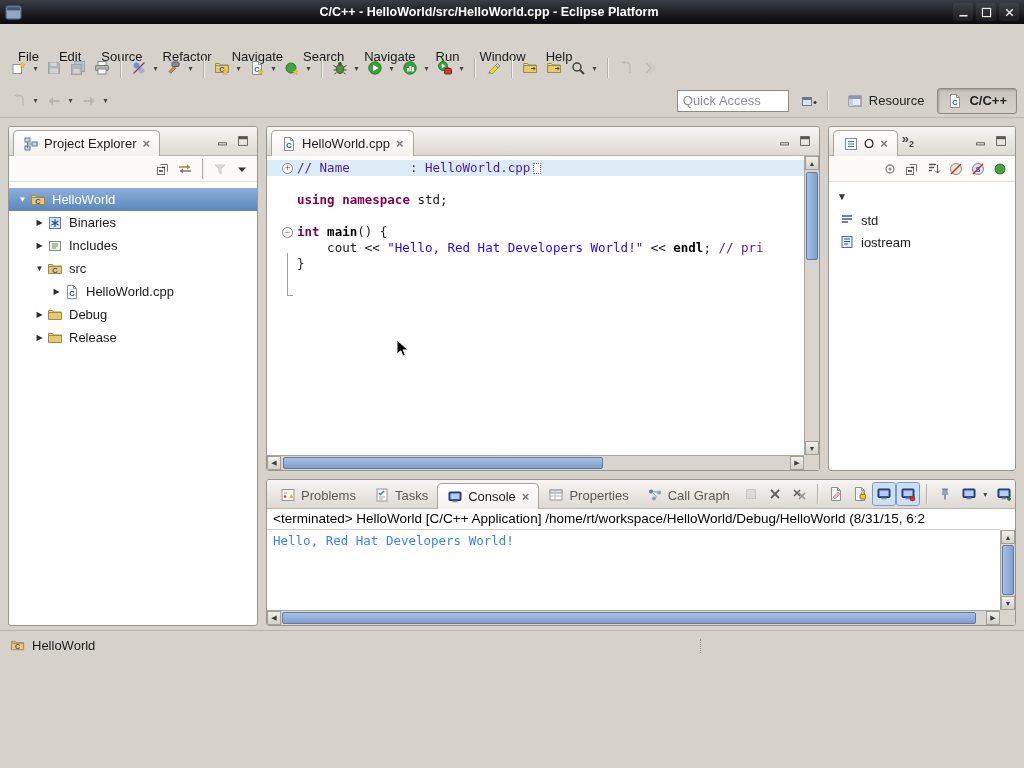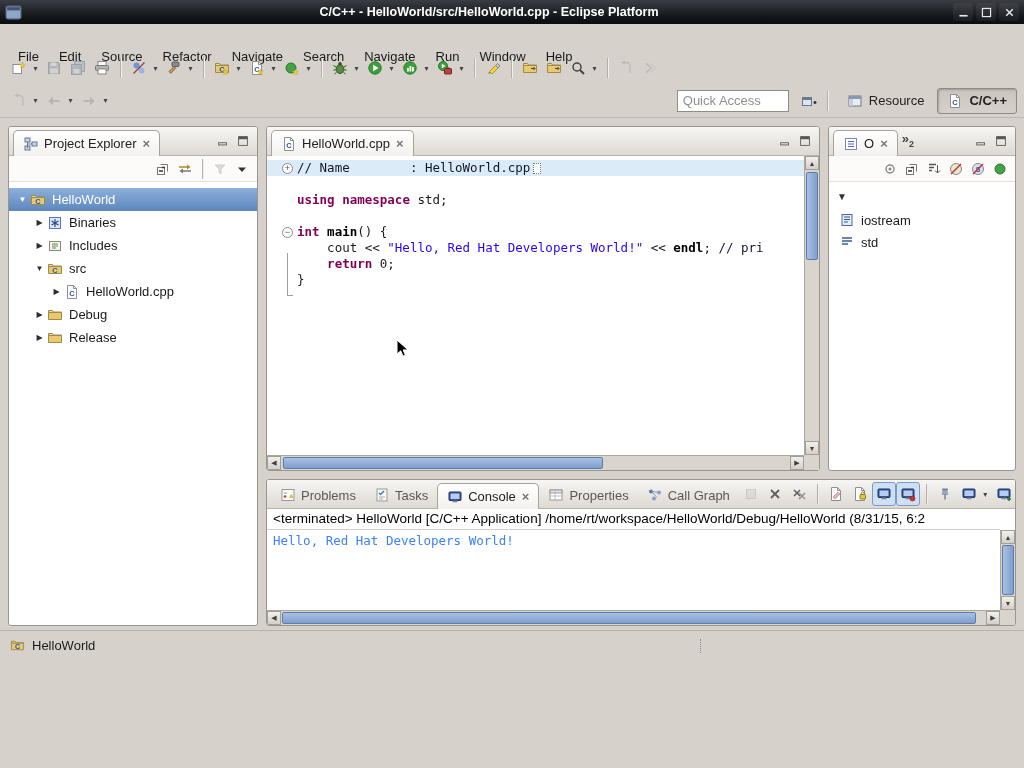--- a/index.html
+++ b/index.html
@@ -68,21 +68,21 @@
 
   
   .ebody { flex:1; position:relative; min-height:0; background:#fff; }
   .codearea { position:absolute; left:0; top:0; right:15px; bottom:15px; overflow:hidden; padding-top:4px; }
   .cline { height:16px; display:flex; align-items:center; white-space:pre; font-family:"DejaVu Sans Mono","Liberation Mono",monospace; font-size:12.5px; line-height:16px; }
   .cline.hl { background:#dcebf8; }
   .gut { width:30px; flex:none; display:flex; justify-content:flex-end; padding-right:4px; }
   .foldm { width:11px; height:11px; border:1px solid #8a8a8a; border-radius:50%; background:#fff; color:#555; font-size:9px; line-height:9px; text-align:center; font-family:"Liberation Sans",sans-serif; }
   .tok-kw { color:#7f0055; font-weight:bold; }
   .tok-str { color:#2a00ff; }
-  .tok-comment { color:#0f172a; }
+  .tok-comment { color:#4c1d95; }
   .tok-inc { color:#3f7f5f; }
   .tok-fn { color:#000; font-weight:bold; }
   .foldbox { display:inline-block; width:8px; height:11px; border:1px dotted #777; background:#fff; margin-left:3px; vertical-align:middle; }
   .fold-line { position:absolute; left:20px; top:97px; height:43px; border-left:1px solid #9aa0a8; }
   .fold-line::after { content:""; position:absolute; left:0; bottom:0; width:5px; border-bottom:1px solid #9aa0a8; }
 
   
   .sb-btn { width:14px; height:14px; flex:none; display:flex; align-items:center; justify-content:center; font-size:7px; color:#3f3f3f;
             background:linear-gradient(#f2f0ec,#d4d0c8); border:1px solid #a39f97; }
   .thumb { background:linear-gradient(90deg,#a8c0e2,#7f9fd0); border:1px solid #5f7ca8; border-radius:2px; }
@@ -582,21 +582,20 @@
           </div>
           <div class="ebody">
             <div class="codearea" id="code-lines">
               <div class="fold-line"></div>
             <div class="cline hl"><span class="gut"><span class="foldm">+</span></span><span><span class="tok-comment">// Name        : HelloWorld.cpp</span></span><span class="foldbox"></span></div>
                 <div class="cline"><span class="gut"></span><span></span></div>
                 <div class="cline"><span class="gut"></span><span><span class="tok-kw">using</span><span> </span><span class="tok-kw">namespace</span><span> std;</span></span></div>
                 <div class="cline"><span class="gut"></span><span></span></div>
                 <div class="cline"><span class="gut"><span class="foldm">−</span></span><span><span class="tok-kw">int</span><span> </span><span class="tok-fn">main</span><span>() {</span></span></div>
                 <div class="cline"><span class="gut"></span><span><span>    cout &lt;&lt; </span><span class="tok-str">"Hello, Red Hat Developers World!"</span><span> &lt;&lt; </span><span class="tok-fn">endl</span><span>; </span><span class="tok-comment">// pri</span></span></div>
-                <div class="cline"><span class="gut"></span><span><span>    </span><span class="tok-kw">return</span><span> 0;</span></span></div>
                 <div class="cline"><span class="gut"></span><span><span>}</span></span></div>
               </div>
             <div class="vsb">
               <span class="sb-btn">▲</span>
               <span class="track">
                   <span class="thumb" style="position:absolute;left:1px;right:1px;top:2px;height:88px;"></span>
                 </span>
               <span class="sb-btn">▼</span>
             </div>
             <div class="hsb">
@@ -686,33 +685,33 @@
                     <circle cx="8" cy="8" r="5" fill="#44a244" stroke="#2a7a2a"></circle>
                   </svg>
                 </span>
               </span>
             </div>
           <div class="outline-menu"><span class="pulldown-glyph">▼</span></div>
           <div class="olist" id="outline-items">
               <div class="orow">
                 <span class="ico">
                   <svg viewBox="0 0 16 16">
+                    <path d="M3 4h10M3 7h10M3 10h6" stroke="#3a5a9a" stroke-width="1.6"></path>
+                  </svg>
+                </span>
+                <span>std</span>
+              </div>
+              <div class="orow">
+                <span class="ico">
+                  <svg viewBox="0 0 16 16">
                     <rect x="3" y="2.5" width="10" height="11" fill="#e4ecf8" stroke="#4a6aa8"></rect>
                     <path d="M5 5h6M5 7.5h6M5 10h4" stroke="#34549c"></path>
                   </svg>
                 </span>
                 <span>iostream</span>
-              </div>
-              <div class="orow">
-                <span class="ico">
-                  <svg viewBox="0 0 16 16">
-                    <path d="M3 4h10M3 7h10M3 10h6" stroke="#3a5a9a" stroke-width="1.6"></path>
-                  </svg>
-                </span>
-                <span>std</span>
               </div>
             </div>
         </div>
       </div>
 
       <div class="panel consolep">
         <div class="phead">
           <span id="console-tabs" style="display:inline-flex;align-items:flex-end;height:100%;">
               <div class="tab inactive">
                 <span class="ico">

